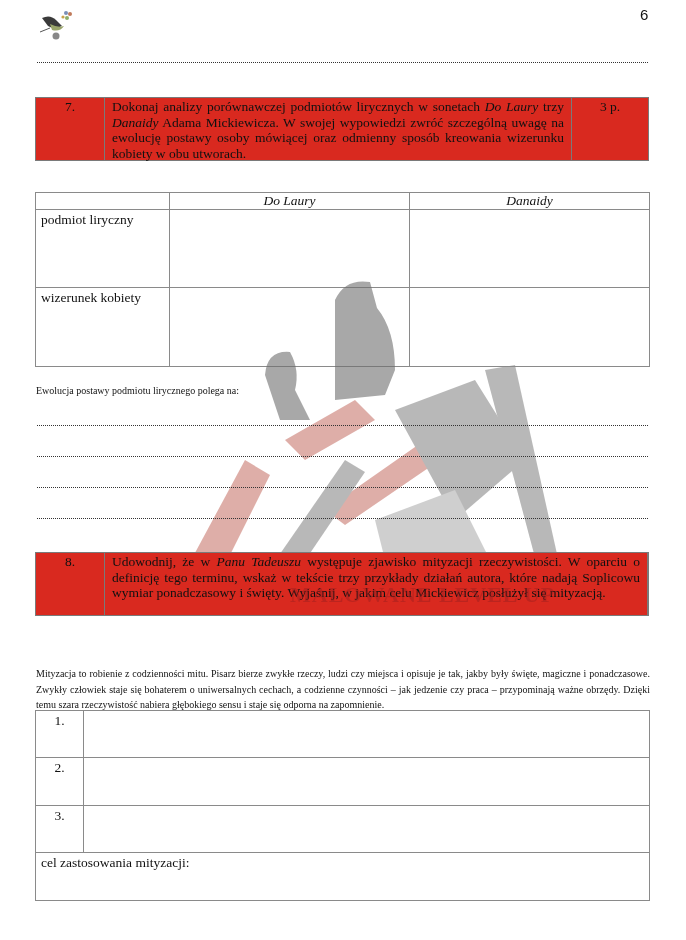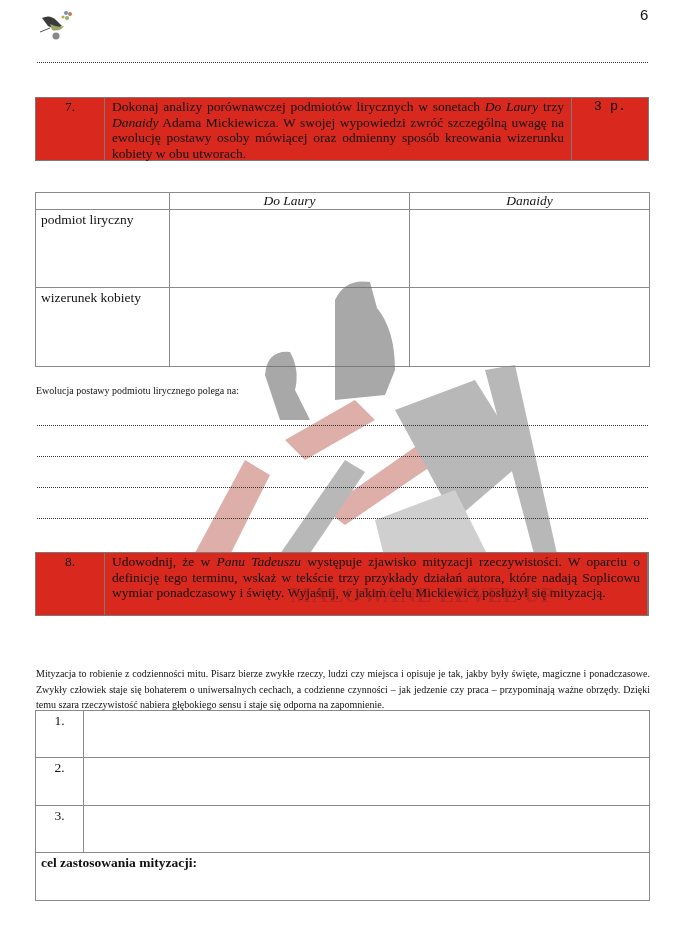--- a/index.html
+++ b/index.html
@@ -5,21 +5,21 @@
   html, body { margin: 0; padding: 0; background: #ffffff; }
   body { width: 686px; height: 940px; position: relative; overflow: hidden;
          font-family: "Liberation Serif", serif; color: #111; }
   .abs { position: absolute; }
   .page-num { left: 640px; top: 6px; font-family: "Liberation Sans", sans-serif; font-size: 15px; }
   .logo { left: 36px; top: 8px; width: 42px; height: 34px; }
   .dots { left: 37px; width: 611px; height: 0; border-top: 1.5px dotted #333; }
   .task { left: 35px; width: 614px; background: #d9291f; border: 1px solid #7a7a7a; box-sizing: border-box; display: flex; }
   .task .num { width: 68px; border-right: 1px solid #7a7a7a; text-align: center; font-size: 13.5px; padding-top: 1px; }
   .task .body { flex: 1; padding: 1px 7px 1px 7px; font-size: 13.5px; line-height: 15.5px; text-align: justify; border-right: 1px solid #7a7a7a; }
-  .task .pts { width: 76px; text-align: center; font-size: 13.5px; padding-top: 1px; font-family: Liberation Mono, monospace; }
+  .task .pts { width: 76px; text-align: center; font-size: 13.5px; padding-top: 1px; }
   .grid { border-collapse: collapse; position: absolute; }
   .grid td { border: 1.5px solid #8a8a8a; vertical-align: top; font-size: 13.5px; padding: 2px 5px; }
   .grid .hdr td { font-style: italic; text-align: center; padding: 0 4px; }
   .text { font-size: 10px; line-height: 15.5px; }
   .para { left: 36px; top: 666px; width: 614px; text-align: justify; }
   .watermark { left: 95px; top: 260px; width: 520px; height: 360px; pointer-events: none; opacity: 0.6; }
   .wm-text { left: 100px; top: 584px; font-family: Liberation Serif, serif; font-weight: bold; font-size: 22px; color: rgba(150,30,30,0.45); letter-spacing: 1px; }
 </style>
 </head>
 <body>
@@ -118,17 +118,17 @@
     <td></td>
   </tr>
   <tr style="height:48px;">
     <td style="text-align:center;">2.</td>
     <td></td>
   </tr>
   <tr style="height:47px;">
     <td style="text-align:center;">3.</td>
     <td></td>
   </tr>
-  <tr style="height:48px;font-weight:bold;">
+  <tr style="height:48px;">
     <td colspan="2">cel zastosowania mityzacji:</td>
   </tr>
 </tbody>
   </table>
 
 </body></html>

